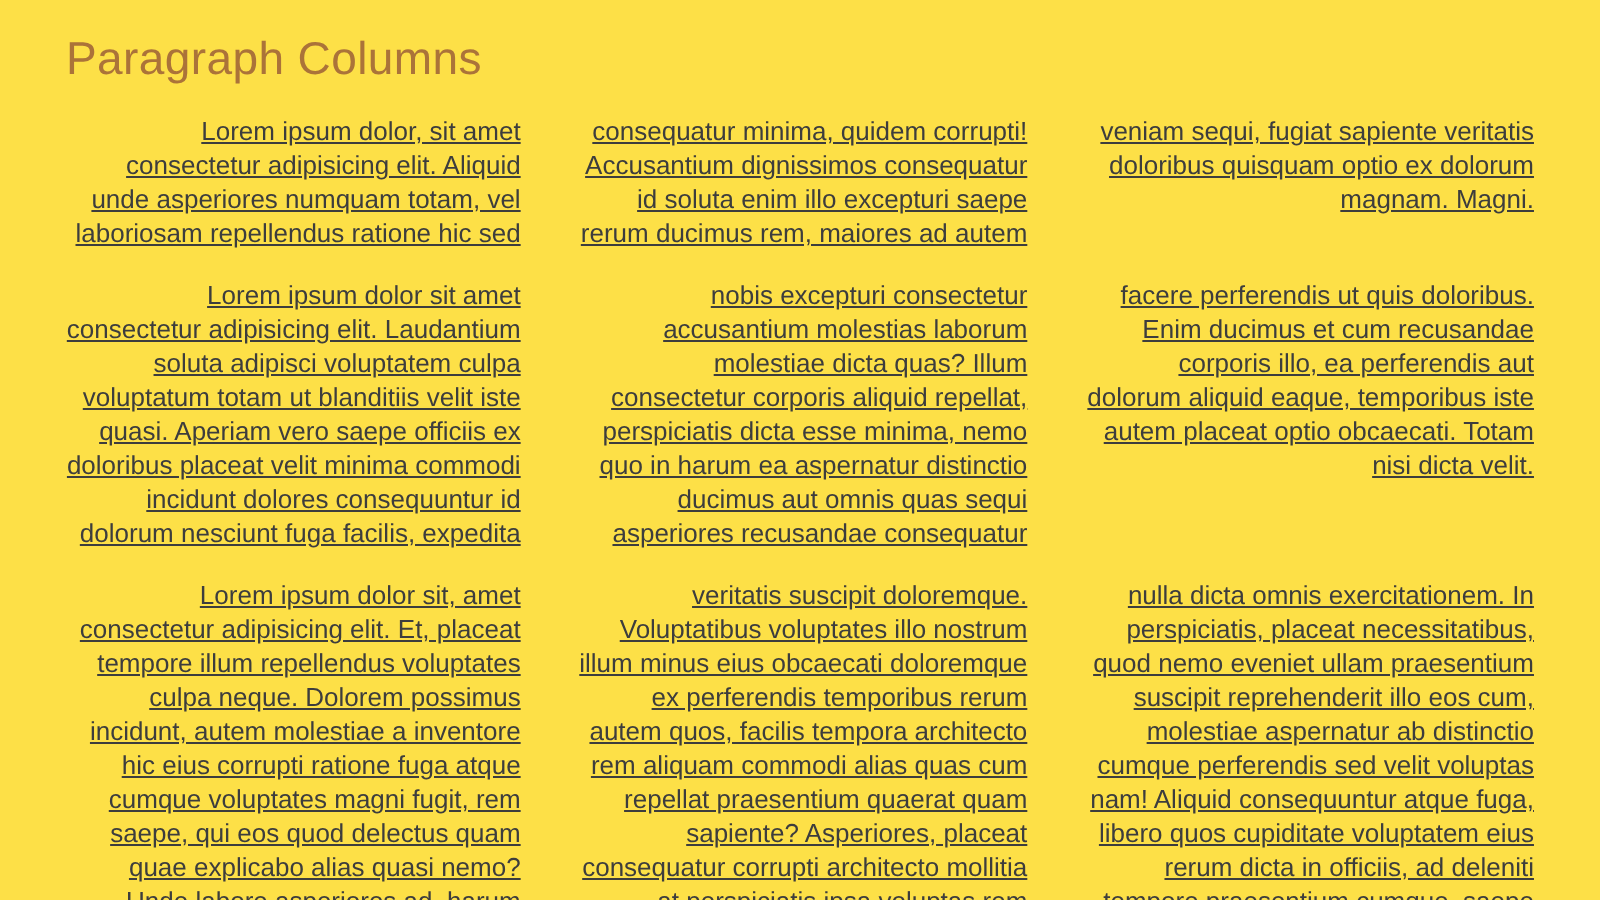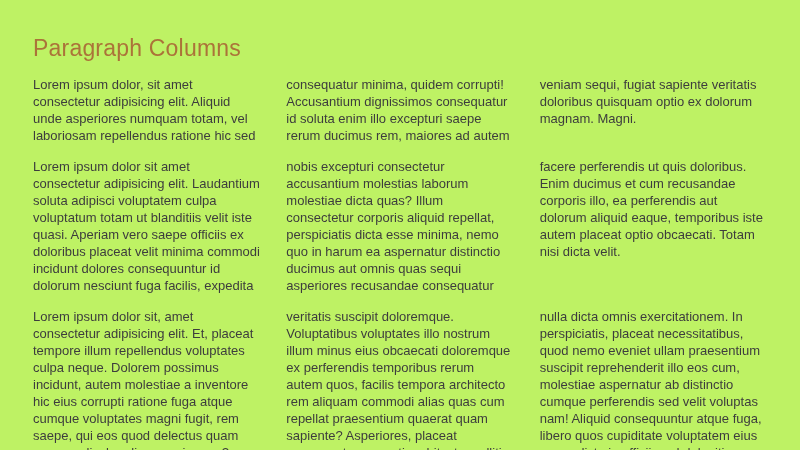--- a/index.html
+++ b/index.html
@@ -10,43 +10,44 @@
   body {
     width: 800px;
     height: 450px;
     overflow: hidden;
     font-family: "Liberation Sans", sans-serif;
   }
   .slide {
     box-sizing: border-box;
     width: 800px;
     height: 450px;
-    padding: 36px 33px 0 33px;
-    background: #bef264;
+    padding: 17px 33px 0 33px;
+    background: #fde047;
   }
   .page-title {
     margin: 0 0 15px 0;
     font-size: 23px;
     line-height: 25px;
     font-weight: 500;
     letter-spacing: 0.2px;
     color: #ab7339;
   }
   .columns-section {
     width: 734px;
   }
   .paragraph-block {
     column-count: 3;
     column-gap: 26px;
     column-fill: balance;
     margin: 0 0 14px 0;
     font-size: 13px;
     line-height: 17px;
     color: #3d3d3d;
-    text-align: left;
+    text-align: right;
+    text-decoration: underline;
   }
 </style>
 </head>
 <body>
 
 <div class="slide">
   <h1 class="page-title">Paragraph Columns</h1>
 
   <div class="columns-section">
     <p class="paragraph-block">Lorem ipsum dolor, sit amet consectetur adipisicing elit. Aliquid unde asperiores numquam totam, vel laboriosam repellendus ratione hic sed consequatur minima, quidem corrupti! Accusantium dignissimos consequatur id soluta enim illo excepturi saepe rerum ducimus rem, maiores ad autem veniam sequi, fugiat sapiente veritatis doloribus quisquam optio ex dolorum magnam. Magni.</p>

